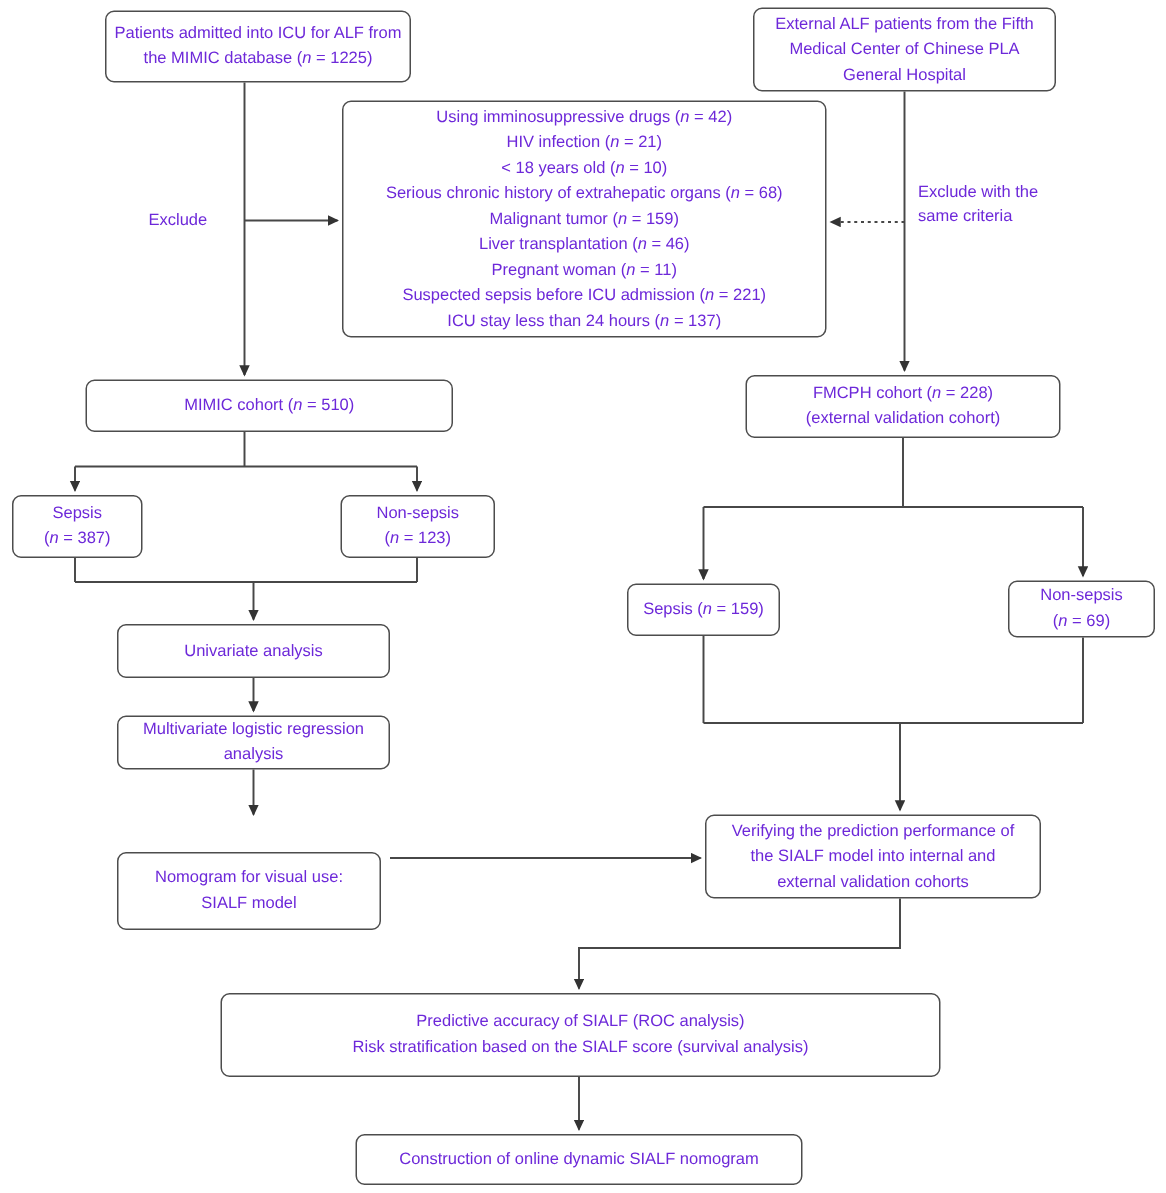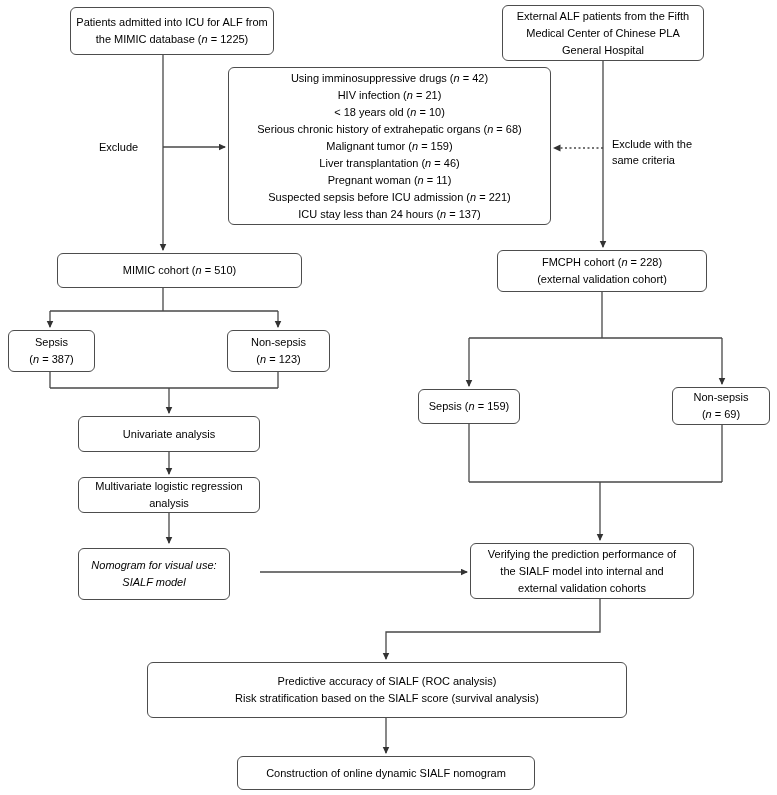--- a/index.html
+++ b/index.html
@@ -1,21 +1,21 @@
 <!DOCTYPE html>
 <html><head>
 <meta charset="utf-8">
 <style>
   html,body{margin:0;padding:0;background:#ffffff;}
   #stage{
     position:relative;
     width:777px;height:795px;
     background:#ffffff;
     font-family:"Liberation Sans","DejaVu Sans",sans-serif;
-    color:#000000;
+    color:#6d28d9;
     overflow:hidden;
   }
   #connector-layer{position:absolute;left:0;top:0;width:777px;height:795px;}
   .box{
     position:absolute;
     box-sizing:border-box;
     border:1.4px solid #4d4d4d;
     border-radius:6px;
     background:#ffffff;
     display:flex;
@@ -115,36 +115,36 @@
       <div class="line">Non-sepsis</div>
       <div class="line">(<i>n</i> = 69)</div>
     </div>
     <div class="box" style="left: 78px; top: 416px; width: 182px; height: 36px; border-color: rgb(77, 77, 77);">
       <div class="line">Univariate analysis</div>
     </div>
     <div class="box" style="left: 78px; top: 477px; width: 182px; height: 36px; border-color: rgb(77, 77, 77);">
       <div class="line">Multivariate logistic regression</div>
       <div class="line">analysis</div>
     </div>
-    <div class="box" style="left: 78px; top: 548px; width: 152px; height: 52px; border-color: rgb(77, 77, 77); font-style: italic;">
+    <div class="box" style="left: 78px; top: 568px; width: 176px; height: 52px; border-color: rgb(77, 77, 77);">
       <div class="line">Nomogram for visual use:</div>
       <div class="line">SIALF model</div>
     </div>
     <div class="box" style="left: 470px; top: 543px; width: 224px; height: 56px; border-color: rgb(77, 77, 77);">
       <div class="line">Verifying the prediction performance of</div>
       <div class="line">the SIALF model into internal and</div>
       <div class="line">external validation cohorts</div>
     </div>
     <div class="box" style="left: 147px; top: 662px; width: 480px; height: 56px; border-color: rgb(77, 77, 77);">
       <div class="line">Predictive accuracy of SIALF (ROC analysis)</div>
       <div class="line">Risk stratification based on the SIALF score (survival analysis)</div>
     </div>
     <div class="box" style="left: 237px; top: 756px; width: 298px; height: 34px; border-color: rgb(77, 77, 77);">
       <div class="line">Construction of online dynamic SIALF nomogram</div>
     </div>
     <div class="edge-label" style="left: 99px; top: 139px;">
       <div>Exclude</div>
     </div>
-    <div class="edge-label" style="left: 612px; top: 136px;">
+    <div class="edge-label" style="left: 612px; top: 120px;">
       <div>Exclude with the</div>
       <div>same criteria</div>
     </div>
   </div>
 
 </body></html>

